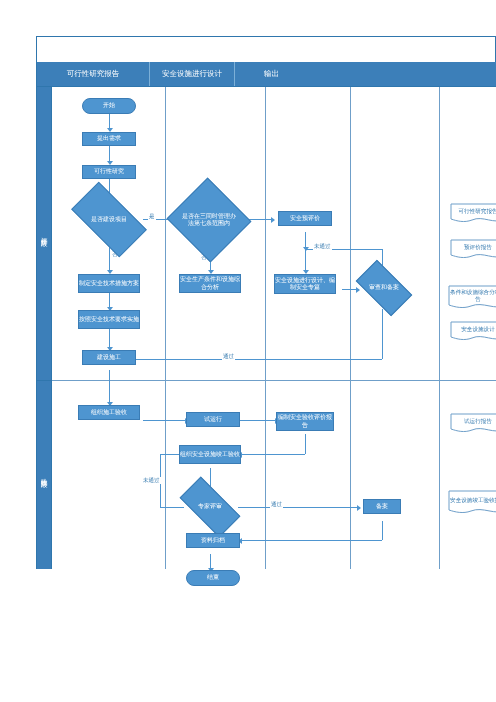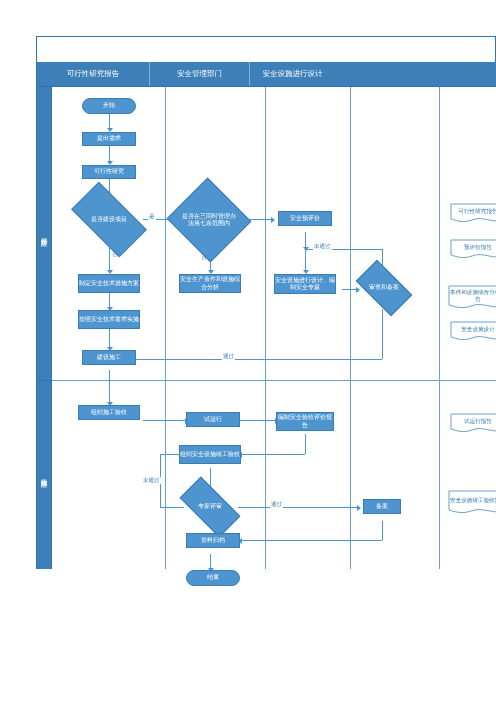--- a/index.html
+++ b/index.html
@@ -185,22 +185,22 @@
 </style>
 </head>
 <body>
 
 <div id="page">
   <div id="chart">
 
 
     <div id="header-row">
       <div class="hdr-cell" style="width:113px">可行性研究报告</div>
-      <div class="hdr-cell" style="width:100px">安全管理部门</div>
       <div class="hdr-cell" style="width:85px">安全设施进行设计</div>
+      <div class="hdr-cell" style="width:73px">输出</div>
     </div>
 
     <div class="stage-strip" id="stage-eval">评价阶段</div>
     <div class="stage-strip" id="stage-accept">验收阶段</div>
 
     <div id="body">
 
       <div class="lane-sep" style="left:113px"></div>
       <div class="lane-sep" style="left:213px"></div>
       <div class="lane-sep" style="left:298px"></div>

